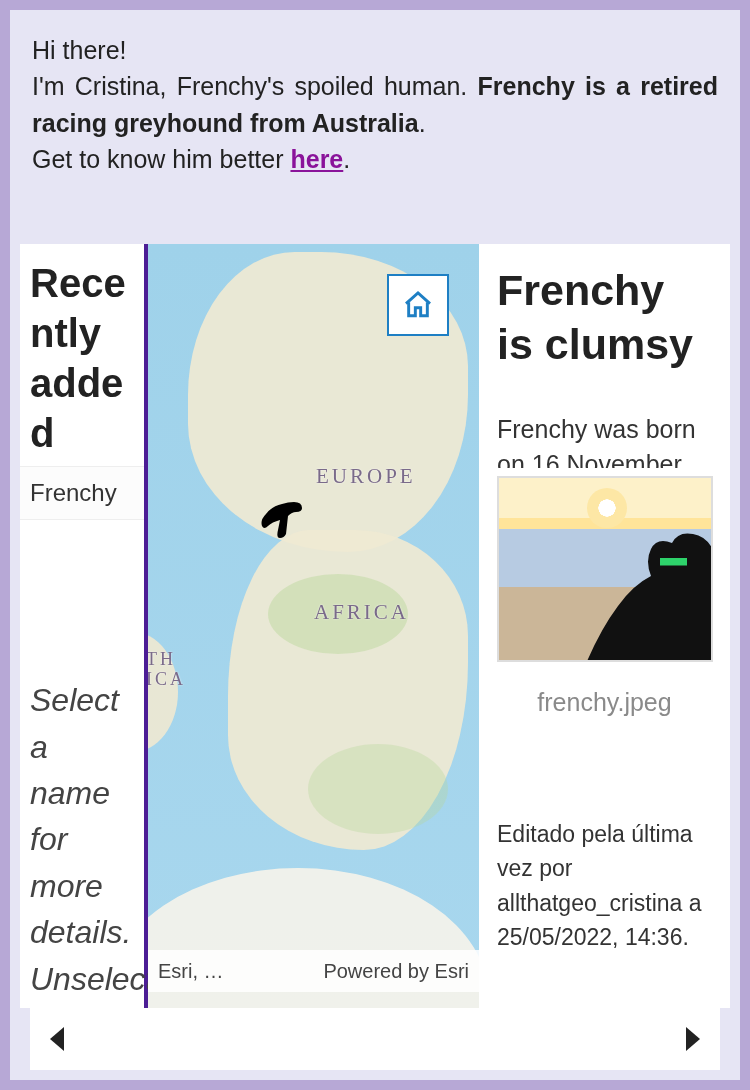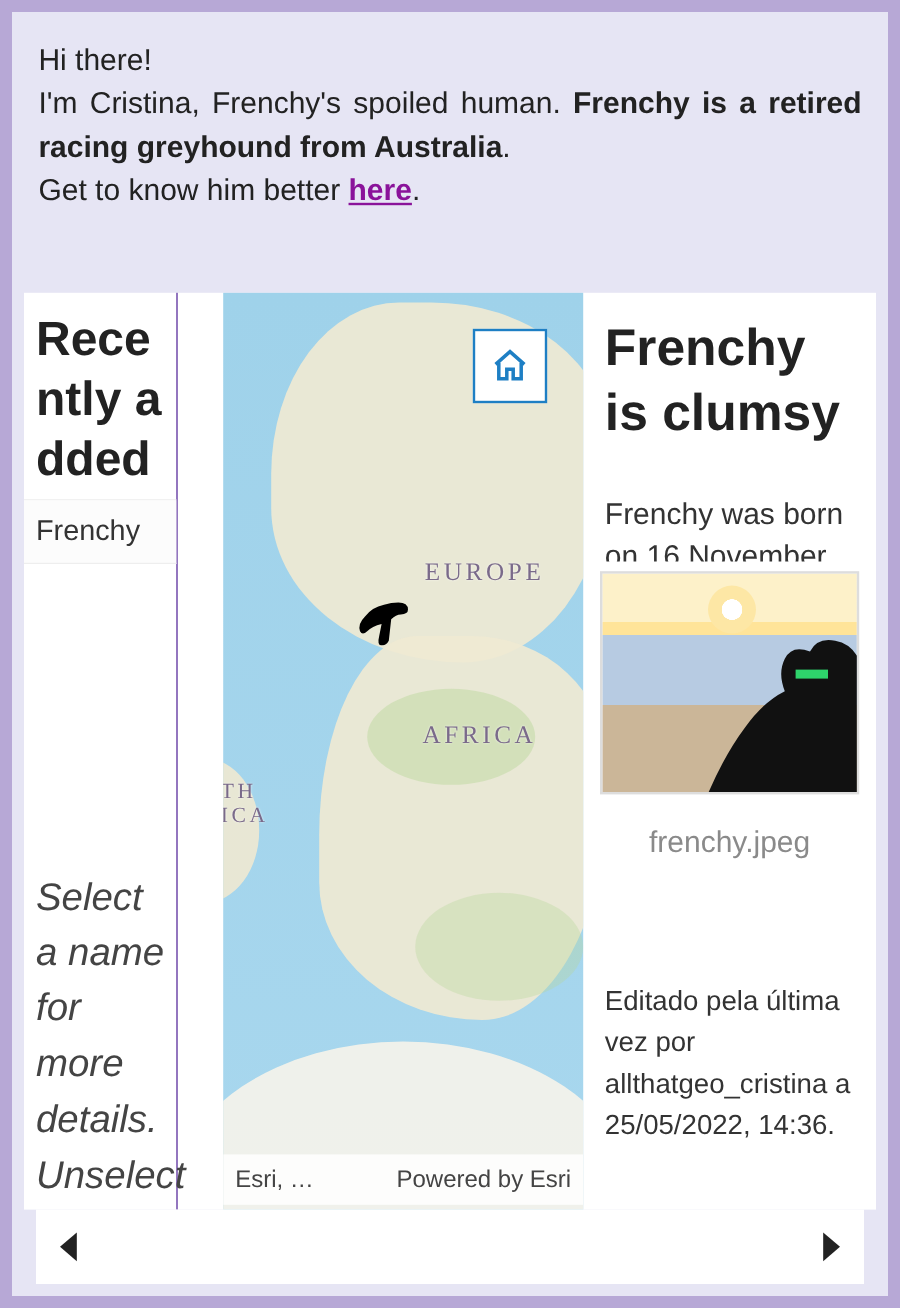--- a/index.html
+++ b/index.html
@@ -31,21 +31,21 @@
     .main {
       position: absolute;
       left: 10px; right: 10px;
       top: 234px;
       bottom: 72px;
       background: #fff;
       display: flex;
     }
     .left {
       width: 128px;
-      border-right: 1px solid #4c1d95;
+      border-right: 4px solid #4c1d95;
       position: relative;
       display: flex;
       flex-direction: column;
     }
     .left-title {
       font-weight: 700;
       font-size: 40px;
       line-height: 1.25;
       padding: 14px 10px 8px 10px;
       word-break: break-all;
@@ -64,24 +64,23 @@
       position: absolute;
       left: 10px; right: 10px; bottom: 0;
       font-style: italic;
       font-size: 32px;
       line-height: 1.45;
       color: #444;
       padding-bottom: 6px;
     }
     .map {
       position: relative;
-      width: 300px;
+      width: 331px;
       background: linear-gradient(#9fd2ea, #a8d7ee);
       overflow: hidden;
-      margin-left: 38px;
     }
     .europe-land {
       position: absolute; left: 40px; top: 8px; width: 280px; height: 300px;
       background: #efe9d2;
       border-radius: 40% 55% 45% 60% / 50% 40% 55% 45%;
       opacity: 0.92;
     }
     .africa-land {
       position: absolute; left: 80px; top: 286px; width: 240px; height: 320px;
       background: #efe9d2;
@@ -118,21 +117,21 @@
       width: 62px; height: 62px;
       background: #fff; border: 2px solid #1e7fc4;
       display: flex; align-items: center; justify-content: center;
       cursor: pointer;
     }
     .home-btn svg { width: 32px; height: 32px; stroke: #1e7fc4; fill: none; stroke-width: 2.2; }
     .marker {
       position: absolute; left: 110px; top: 252px; width: 46px; height: 42px;
     }
     .attribution {
-      position: absolute; left: 0; bottom: 4px; height: 42px; width: 100%;
+      position: absolute; left: 0; bottom: 16px; height: 42px; width: 100%;
       background: rgba(255,255,255,0.85);
       display: flex; align-items: center; justify-content: space-between;
       padding: 0 10px;
       font-size: 20px; color: #444;
     }
     .right {
       flex: 1;
       padding: 20px 18px;
       color: #333;
       position: relative;

